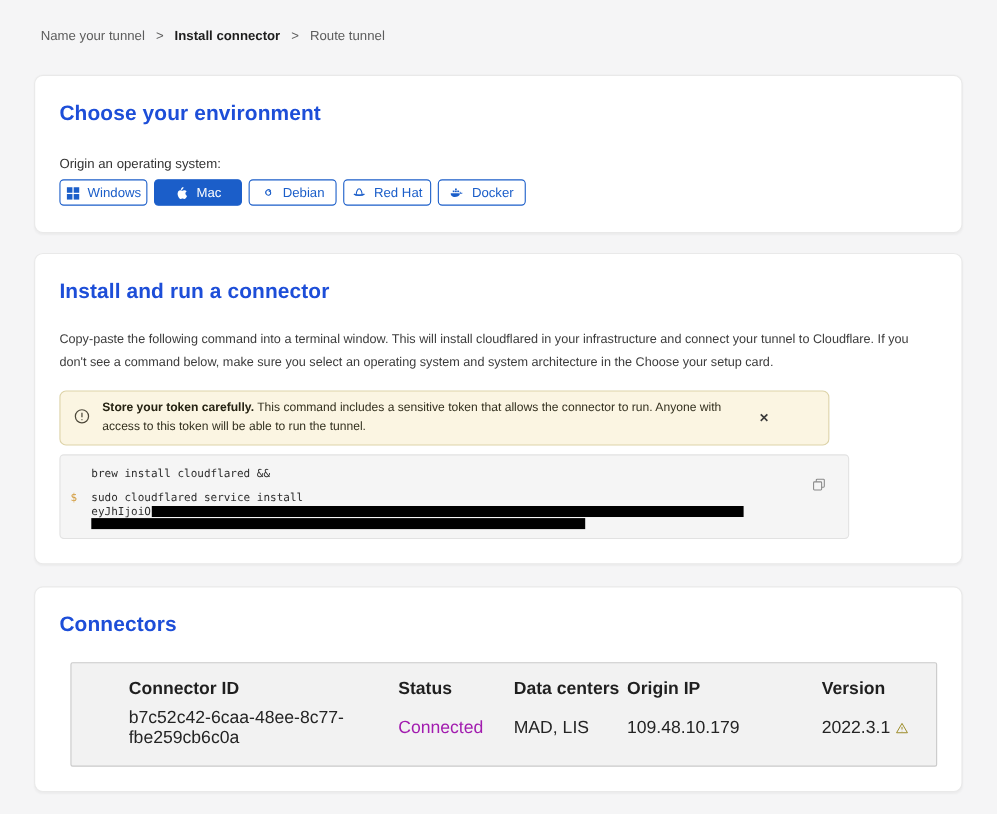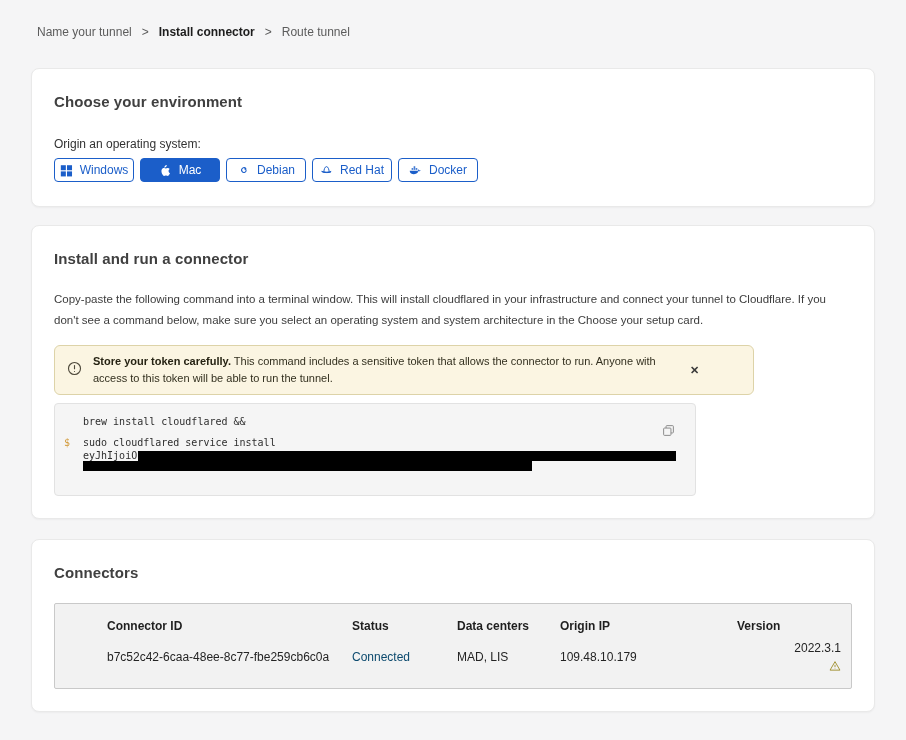--- a/index.html
+++ b/index.html
@@ -17,21 +17,21 @@
   .breadcrumb .sep { margin: 0 10px; color: #5c5c5c; }
 
   .page { padding: 0 31px; }
 
   .card {
     background: #ffffff;
     border: 1px solid #e9e9e9;
     border-radius: 8px;
     box-shadow: 0 1px 2px rgba(0,0,0,0.04);
   }
-  .card h2 { font-size: 15px; font-weight: 700; color: #404040; letter-spacing: .1px; }
+  .card h2 { font-size: 19px; font-weight: 700; color: #1d4ed8; letter-spacing: .1px; }
 
   
   .card-env { margin-top: 29px; padding: 24px 22px 24px; }
   .os-label { margin-top: 27px; font-size: 12px; color: #333; }
   .os-row { margin-top: 7px; display: flex; gap: 6px; }
   .os-btn {
     width: 80px; height: 24px;
     display: flex; align-items: center; justify-content: center; gap: 7px;
     background: #ffffff;
     border: 1px solid #1b5ec9;
@@ -65,25 +65,25 @@
   .warn-close {
     flex: 0 0 auto; align-self: center;
     background: none; border: none; cursor: pointer;
     font-size: 11px; font-weight: 700; color: #3a3a3a;
     padding: 2px 4px;
   }
 
   .code-block {
     margin-top: 8px;
     position: relative;
-    width: 642px;
+    width: 718px;
     background: #f5f5f5;
     border: 1px solid #e2e2e2;
     border-radius: 4px;
-    padding: 12px 16px 24px 28px;
+    padding: 12px 16px 8px 28px;
     font-family: "DejaVu Sans Mono", monospace;
     font-size: 10px;
     color: #2e2e2e;
   }
   .code-line { line-height: 12px; white-space: pre; }
   .code-line.brew { margin-bottom: 9px; }
   .code-cmd { position: relative; }
   .prompt { position: absolute; left: -19px; top: 0; color: #d29a3a; }
   .token-line { height: 11px; line-height: 11px; margin-top: 1px; white-space: nowrap; }
   .redact { background: #000; }
@@ -97,27 +97,28 @@
   .copy-btn svg { width: 13px; height: 13px; }
 
   
   .card-connectors { margin-top: 20px; padding: 24px 22px 22px; }
   .conn-table {
     margin-top: 22px;
     background: #f2f2f2;
     border: 1px solid #c9c9c9;
     border-radius: 2px;
     padding: 15px 10px 16px 52px;
-    font-size: 12px;
+    font-size: 16px;
+    margin-left: 10px;
   }
   .thead, .trow { display: grid; grid-template-columns: 245px 105px 103px 177px 1fr; align-items: center; }
   .thead { font-weight: 700; color: #1f1f1f; margin-bottom: 8px; }
   .trow { color: #242424; }
-  .cell-status-value { color: #0c4a6e; }
-  .cell-version-value { display: flex; align-items: flex-end; gap: 5px; flex-direction: column; }
+  .cell-status-value { color: #a21caf; }
+  .cell-version-value { display: flex; align-items: center; gap: 5px; }
   .warn-tri { display: inline-flex; color: #9c8b26; }
   .warn-tri svg { width: 12px; height: 12px; }
 
   
   .next-btn {
     margin: 36px 0 0 2px;
     width: 64px; height: 29px;
     background: #1b5ec9;
     border: 1px solid #154fb0;
     border-radius: 4px;

